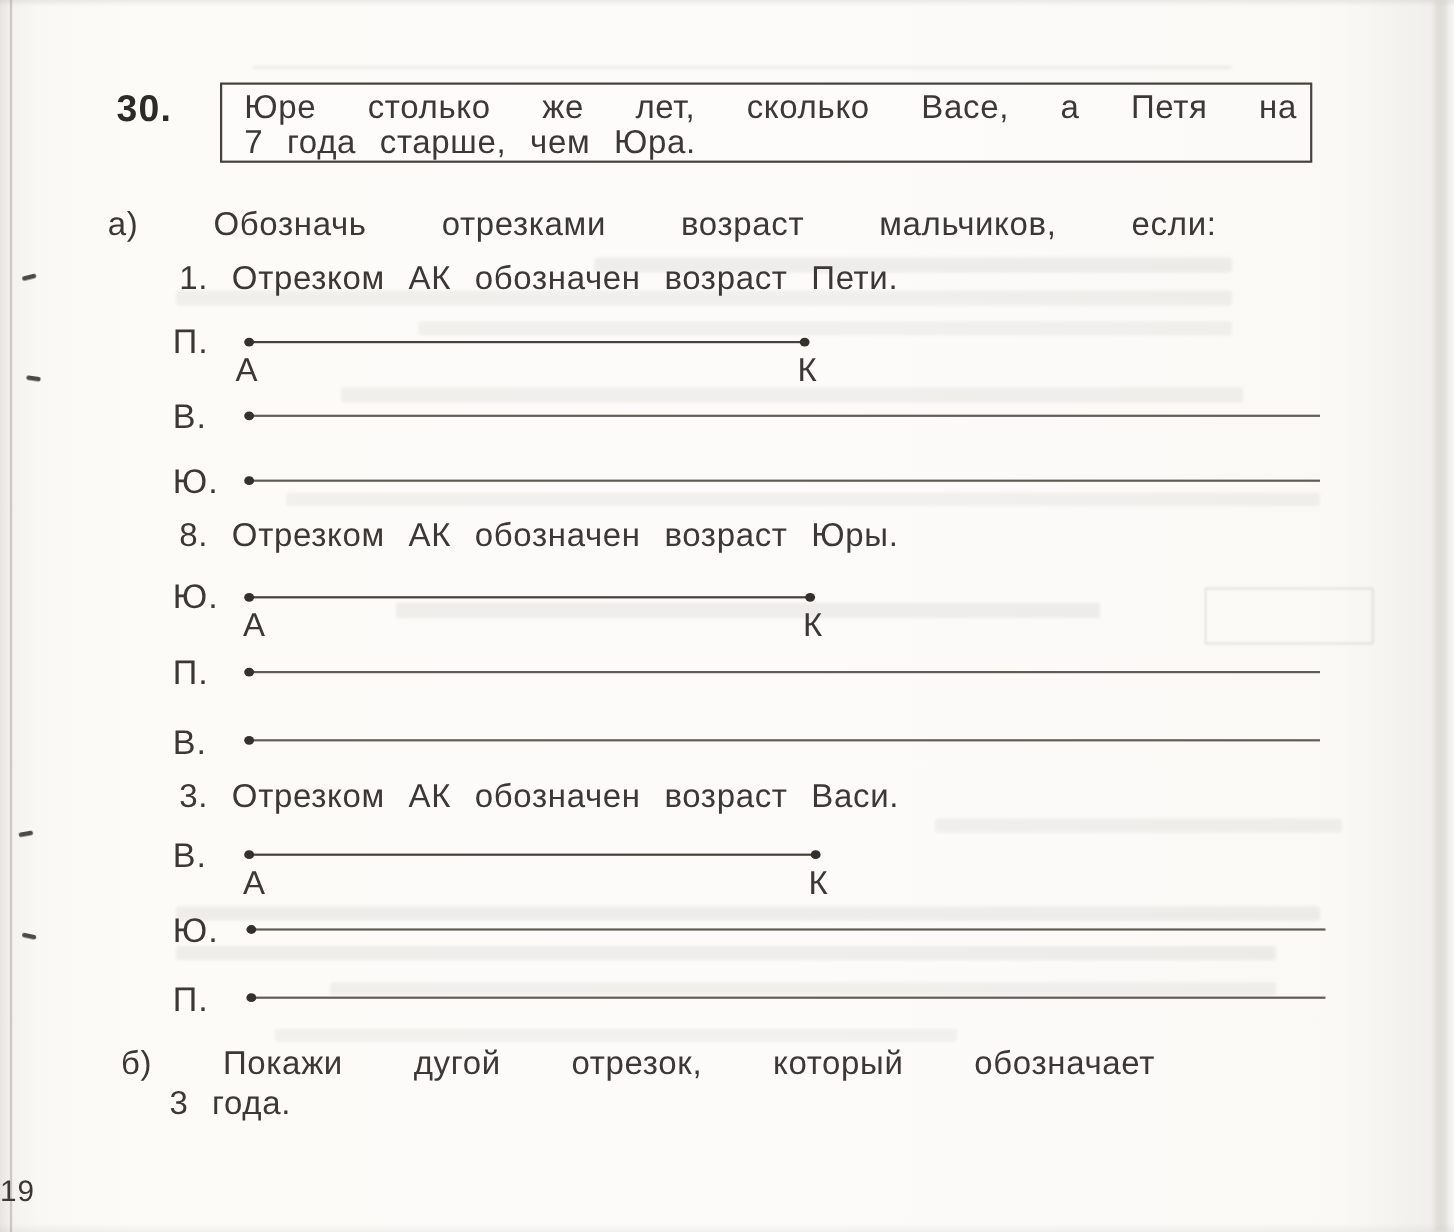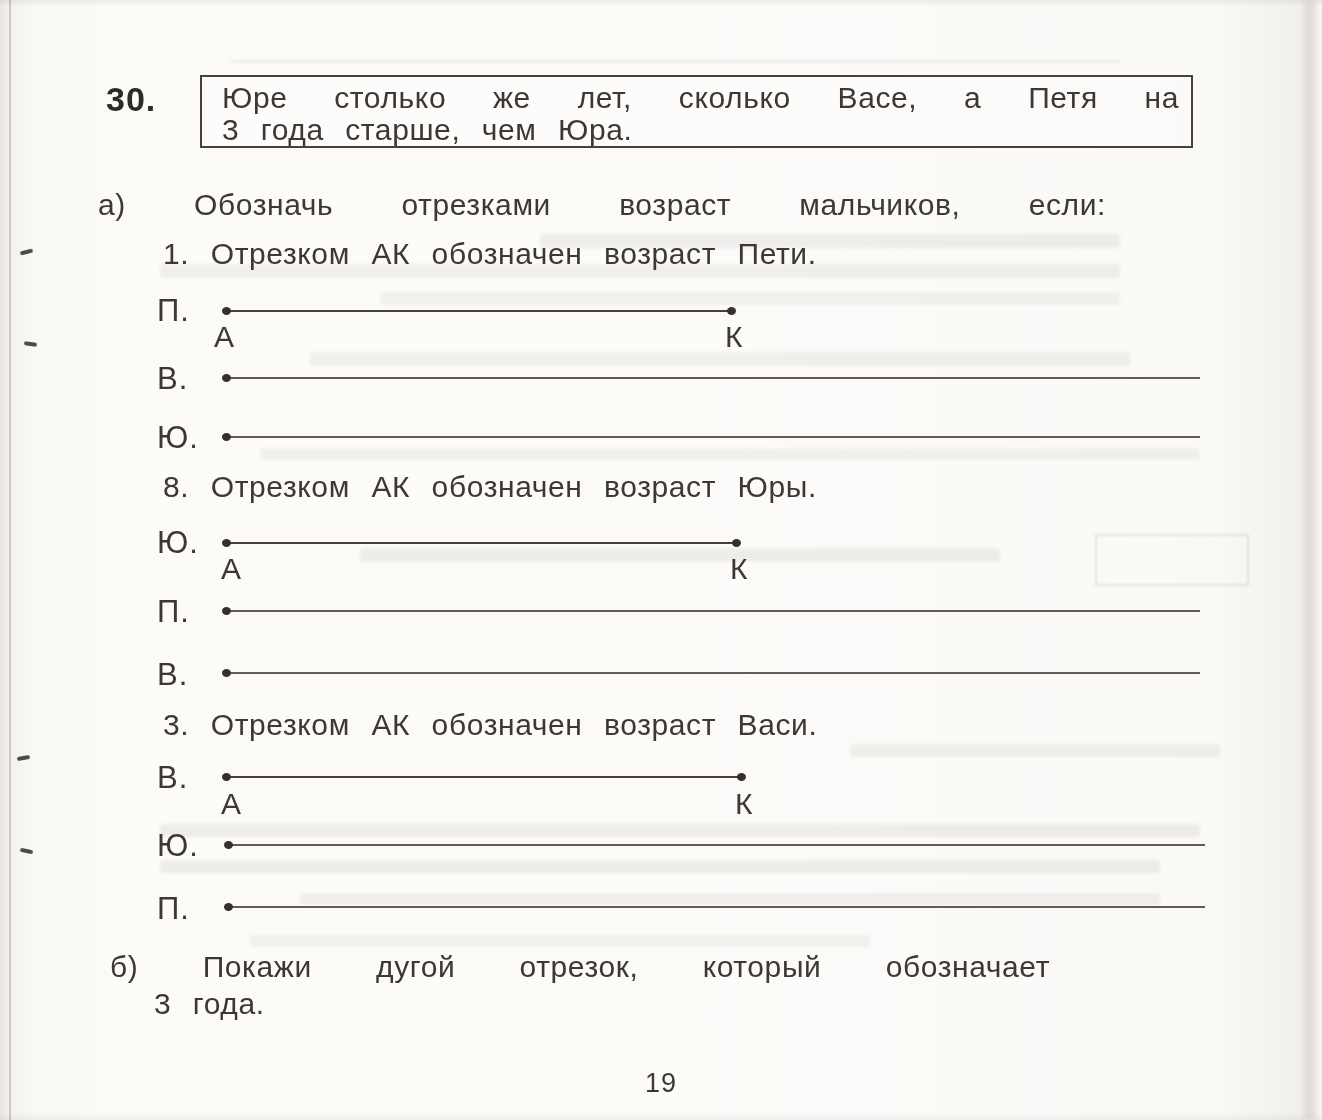--- a/index.html
+++ b/index.html
@@ -25,21 +25,21 @@
   }
   .box-line{font-size:30px;line-height:32px;letter-spacing:0.6px;color:#3b3835;}
   .row-label{position:absolute;font-size:31px;letter-spacing:1px;color:#3b3835;}
   .pt{position:absolute;font-size:30px;color:#3b3835;}
   .line{position:absolute;height:2px;}
   .seg{background:#45413b;}
   .ray{background:#615c54;height:2px;}
   .dot{position:absolute;width:9px;height:8px;border-radius:50%;background:#34312c;top:-3px;}
   .dot.l{left:-2px;}
   .dot.r{right:-2px;}
-  .page-number{position:absolute;left:0;right:0;top:1068px;text-align:center;font-size:27px;letter-spacing:1px;color:#3b3835;}
+  .page-number{position:absolute;left:0;right:0;top:1068px;font-size:27px;letter-spacing:1px;color:#3b3835;}
   
   .crease{position:absolute;left:9px;top:0;width:2px;height:1120px;background:rgba(100,95,88,0.28);filter:blur(0.6px);}
   .stitch{position:absolute;width:13px;height:4px;background:#4c4a46;border-radius:2px;filter:blur(0.4px);}
   .edge-band{position:absolute;right:6px;top:0;width:12px;height:1120px;background:rgba(170,167,161,0.25);filter:blur(2px);}
   .smudge{position:absolute;background:#6d6b64;filter:blur(1.6px);border-radius:3px;}
   .smudge-box{position:absolute;border:2px solid rgba(110,108,100,0.14);filter:blur(1px);}
 </style>
 </head>
 <body>
 
@@ -62,21 +62,21 @@
   <div class="smudge-box" style="left:1095px;top:534px;width:150px;height:48px;"></div>
   <div class="smudge" style="left:850px;top:744px;width:370px;height:13px;opacity:0.08;"></div>
   <div class="smudge" style="left:160px;top:824px;width:1040px;height:13px;opacity:0.09;"></div>
   <div class="smudge" style="left:160px;top:860px;width:1000px;height:13px;opacity:0.09;"></div>
   <div class="smudge" style="left:300px;top:893px;width:860px;height:12px;opacity:0.08;"></div>
   <div class="smudge" style="left:250px;top:935px;width:620px;height:12px;opacity:0.07;"></div>
 
   <div class="problem-number">30.</div>
   <div class="problem-box">
     <div class="box-line just">Юре столько же лет, сколько Васе, а Петя на</div>
-    <div class="box-line ws">3 года старше, чем Юра.</div>
+    <div class="box-line ws">7 года старше, чем Юра.</div>
   </div>
 
   <div class="txt just" style="left:98px;top:189px;width:1008px;">а) Обозначь отрезками возраст мальчиков, если:</div>
 
   <div class="txt ws" style="left:163px;top:238px;text-align:right;">1. Отрезком АК обозначен возраст Пети.</div>
 
   <div class="row-label" style="left:157px;top:293px;">П.</div>
   <div class="line seg" style="left:224px;top:310px;width:510px;">
     <i class="dot l"></i>
     <i class="dot r"></i>

